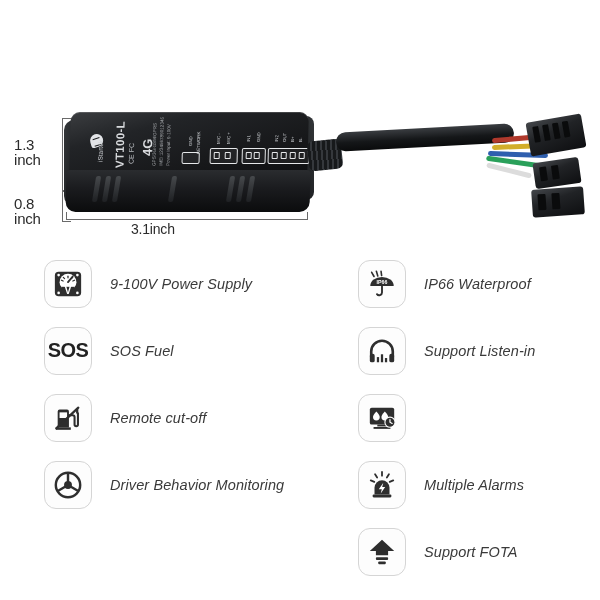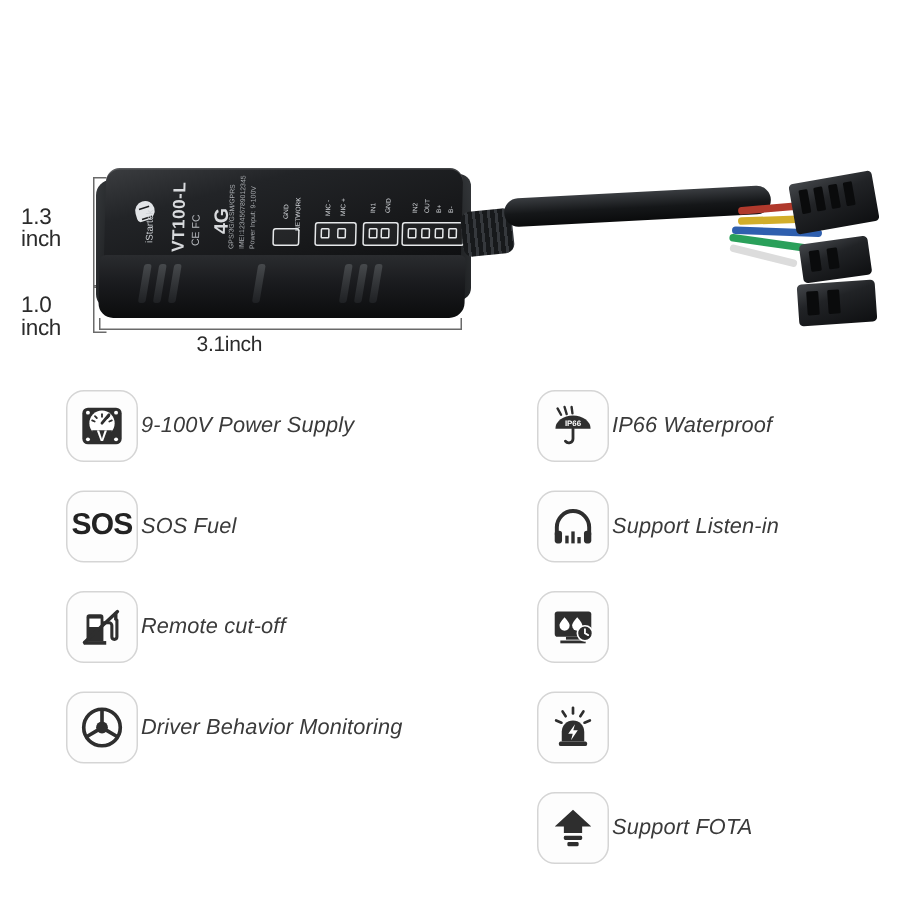--- a/index.html
+++ b/index.html
@@ -267,21 +267,21 @@
     border: 1.2px solid #d5d5d5;
     border-radius: 12px;
     background: #fdfdfd;
     display: flex;
     align-items: center;
     justify-content: center;
     box-sizing: border-box;
   }
   .feat-box svg { display: block; }
   .feat-text {
-    margin-left: 2px;
+    margin-left: 18px;
     font-size: 14.5px;
     font-style: italic;
     color: #3a3a3a;
     font-family: "Liberation Sans", sans-serif;
     letter-spacing: 0.1px;
     white-space: nowrap;
   }
   .sos-text {
     font-size: 20px;
     font-weight: bold;
@@ -299,21 +299,21 @@
   <div class="cal-13"></div>
   <div class="cal-06"></div>
   <div class="cal-31"></div>
 
   <div class="dim-label dim-h13">
     <div>1.3</div>
     <div>inch</div>
   </div>
 
   <div class="dim-label dim-h06">
-    <div>1.0</div>
+    <div>0.8</div>
     <div>inch</div>
   </div>
 
   <div class="dim-label dim-w31">3.1inch</div>
 
   <div class="device">
     <div class="dev-left-cap"></div>
     <div class="dev-right-cap"></div>
     <div class="dev-top">
 
@@ -508,20 +508,21 @@
               <path d="M8.6 4.6 L10.8 8"></path>
               <path d="M23.4 4.6 L21.2 8"></path>
             <path d="M4 11 L7.8 12.6"></path>
               <path d="M28 11 L24.2 12.6"></path>
           </g>
           <path d="M8 26 V19 a8 8 0 0 1 16 0 v7 z" fill="#2e2e2e"></path>
           <rect x="6" y="26" width="20" height="3.2" rx="1.2" fill="#2e2e2e"></rect>
           <path d="M17.4 13.6 L12.6 20.4 h3.2 l-1.2 4.6 l4.8 -7 h-3.2 z" fill="#ffffff"></path>
         </svg>
       </div>
+      <div class="feat-text">Multiple Alarms</div>
     </div>
 
     <div class="feat-row">
       <div class="feat-box">
         <svg width="30" height="30" viewBox="0 0 32 32">
           <path d="M16 3 L29 15 H22.5 V19.5 H9.5 V15 H3 z" fill="#2e2e2e"></path>
           <rect x="9.5" y="21.5" width="13" height="3" rx="1" fill="#2e2e2e"></rect>
           <rect x="12" y="26" width="8" height="3" rx="1" fill="#2e2e2e"></rect>
         </svg>
       </div>

